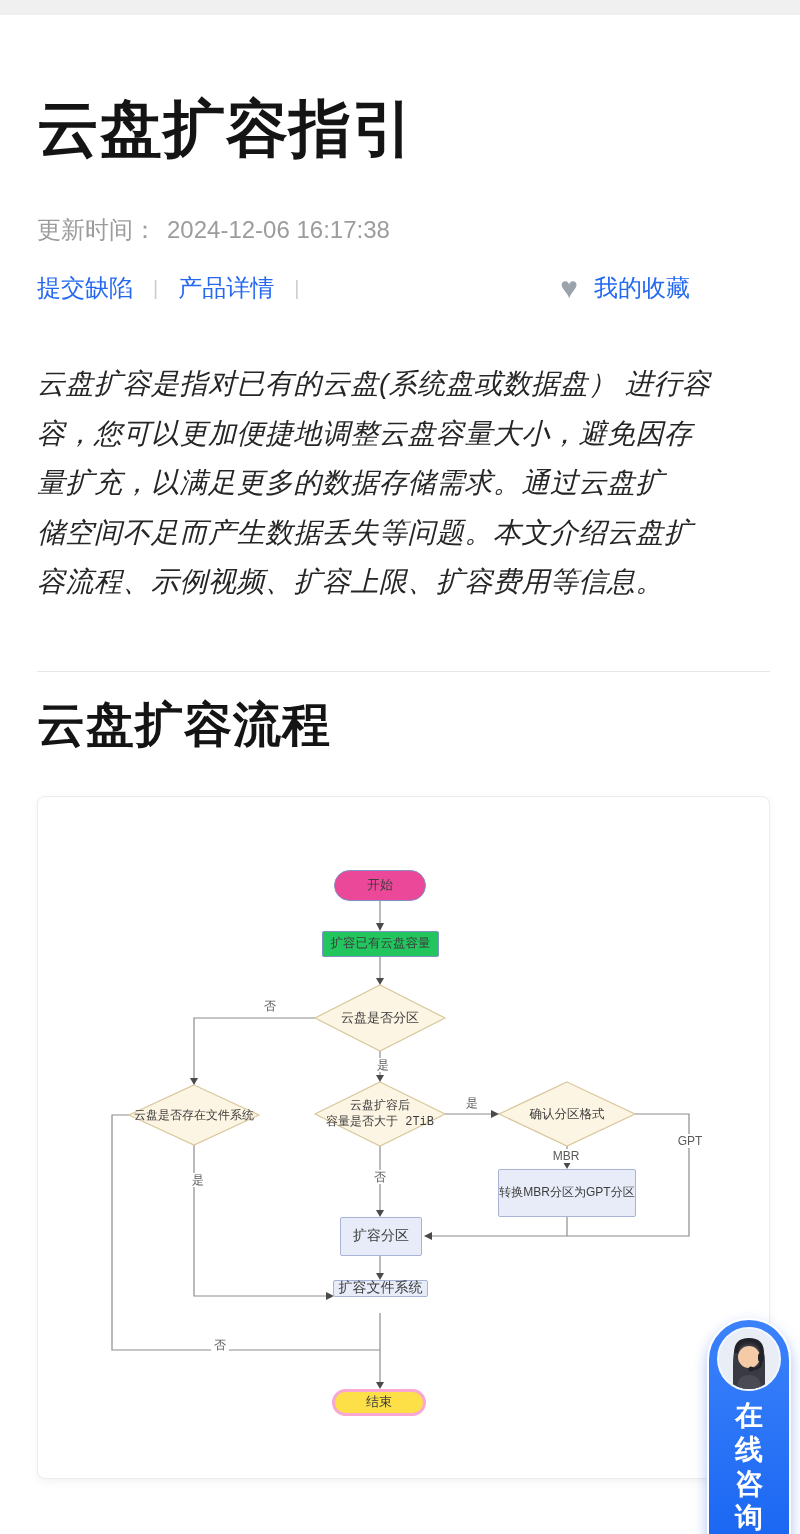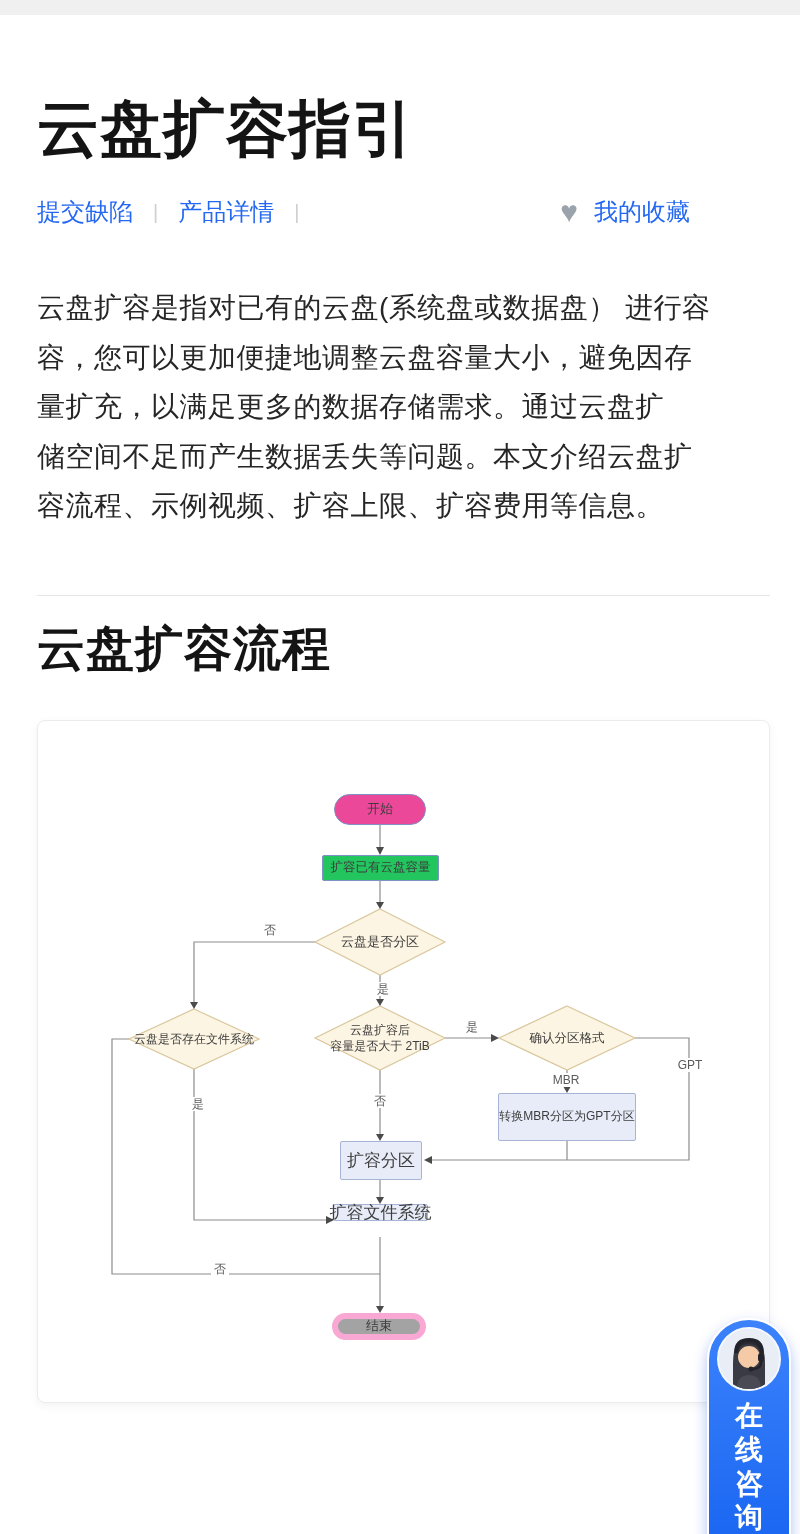--- a/index.html
+++ b/index.html
@@ -15,41 +15,41 @@
   .update-row { margin-top:46px; font-size:24px; line-height:30px; color:#9c9c9c; }
   .update-row .time { margin-left:10px; }
 
   .links-row { margin-top:28px; display:flex; align-items:center; font-size:24px; line-height:30px; }
   .link { color:#2468f2; cursor:pointer; }
   .sep { color:#cfcfcf; margin:0 20px; font-size:20px; }
   .fav-group { margin-left:auto; margin-right:80px; display:flex; align-items:center; gap:16px; }
   .heart { color:#9aa2ab; font-size:30px; line-height:30px; cursor:pointer; }
 
   .intro { margin-top:56px; font-size:28px; line-height:49.5px; color:#262626; letter-spacing:0.5px; }
-  .intro div { white-space:nowrap; }
+  .intro div { white-space:nowrap;font-style:italic; }
 
   .divider { margin-top:64px; width:733px; height:0; border:none; border-top:1px solid #e7e7e7; }
 
   .section-title { margin-top:20px; font-size:48px; line-height:66px; font-weight:800; color:#141414; letter-spacing:1px; }
 
   .flow-card {
     position:relative; margin-top:38px; width:733px; height:683px;
     background:#fff; border:1px solid #ececec; border-radius:8px;
     box-shadow:0 3px 10px rgba(0,0,0,0.05);
   }
   .flow-card svg { position:absolute; left:0; top:0; }
 
   .fnode {
     position:absolute; display:flex; align-items:center; justify-content:center;
     font-size:13px; color:#3d3d3d; text-align:center; white-space:nowrap;
   }
   .stadium { background:#ec4899; border:1px solid #7e91c2; border-radius:16px; }
-  .stadium-end { background:#a3a3a3; border:6px solid #f9a8d4; border-radius:14px; }
+  .stadium-end { background:#fde047; border:3px solid #f9a8d4; border-radius:14px; }
   .rect-strong { background:#22c55e; border:1px solid #7e92c4; border-radius:2px; font-size:12.5px; }
-  .rect-soft { background:#e7ecf8; border:1px solid #a7b4d6; border-radius:2px; font-size:17px; }
+  .rect-soft { background:#e7ecf8; border:1px solid #a7b4d6; border-radius:2px; font-size:14px; }
   .dtext { position:absolute; display:flex; flex-direction:column; align-items:center; justify-content:center;
            font-size:12px; color:#3d3d3d; text-align:center; line-height:16px; white-space:nowrap; }
   .elabel {
     position:absolute; transform:translate(-50%,-50%); background:#ffffff;
     font-size:12px; color:#5a5a5a; padding:0 3px; line-height:14px; white-space:nowrap;
   }
 
   .chat-widget {
     position:absolute; left:707px; top:1318px; width:84px; height:230px;
     background:linear-gradient(180deg,#3b82fb 0%, #1a66f2 100%);
@@ -66,20 +66,23 @@
 </style>
 </head>
 <body>
 
 <div class="page">
   <div class="topbar"></div>
 
   <div class="content">
     <h1 class="doc-title">云盘扩容指引</h1>
 
+    <div class="update-row">
+      <span>更新时间：</span><span class="time">2024-12-06 16:17:38</span>
+    </div>
 
     <div class="links-row">
       <span class="link">提交缺陷</span>
       <span class="sep">|</span>
       <span class="link">产品详情</span>
       <span class="sep">|</span>
       <span class="fav-group">
         <span class="heart">♥</span>
         <span class="link">我的收藏</span>
       </span>
@@ -133,21 +136,21 @@
           <polygon points="288,495 288,503 296,499"></polygon>
           <polygon points="338,585 346,585 342,592"></polygon>
         </g>
       </svg>
 
       <div class="fnode stadium" style="left:296px; top:73px; width:92px; height:31px;">开始</div>
       <div class="fnode rect-strong" style="left:284px; top:134px; width:117px; height:26px;">扩容已有云盘容量</div>
 
       <div class="dtext" style="left:277px; top:188px; width:130px; height:66px; font-size:13px;">云盘是否分区</div>
       <div class="dtext" style="left:91px; top:288px; width:130px; height:60px;">云盘是否存在文件系统</div>
-      <div class="dtext" style="left:277px; top:285px; width:130px; height:64px;">
+      <div class="dtext" style="left:277px; top:285px; width:130px; height:64px;font-family:Liberation Mono, monospace;">
         <div>云盘扩容后</div>
         <div>容量是否大于 2TiB</div>
       </div>
       <div class="dtext" style="left:461px; top:285px; width:136px; height:64px; font-size:12.5px;">确认分区格式</div>
 
       <div class="fnode rect-soft" style="left:460px; top:372px; width:138px; height:48px; font-size:12px;">转换MBR分区为GPT分区</div>
       <div class="fnode rect-soft" style="left:302px; top:420px; width:82px; height:39px;">扩容分区</div>
       <div class="fnode rect-soft" style="left:295px; top:483px; width:95px; height:17px;">扩容文件系统</div>
       <div class="fnode stadium-end" style="left:294px; top:592px; width:94px; height:27px;">结束</div>
 

